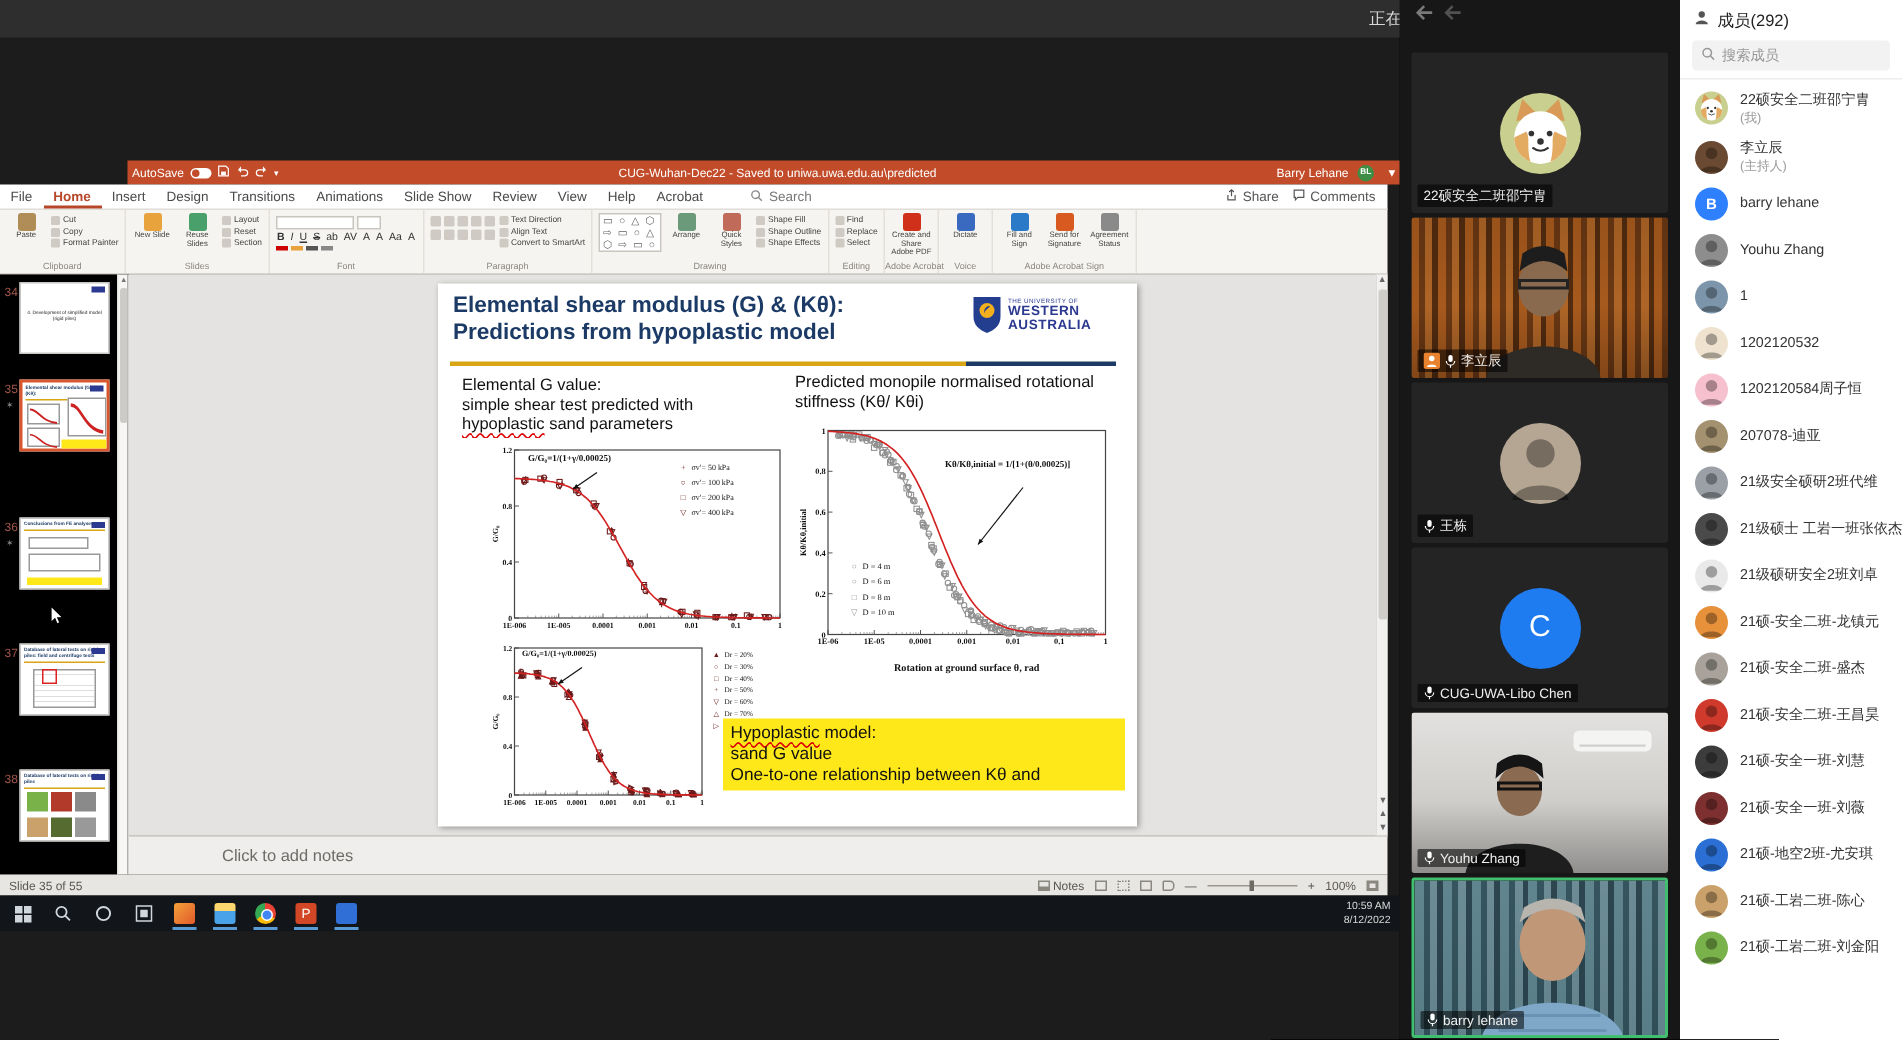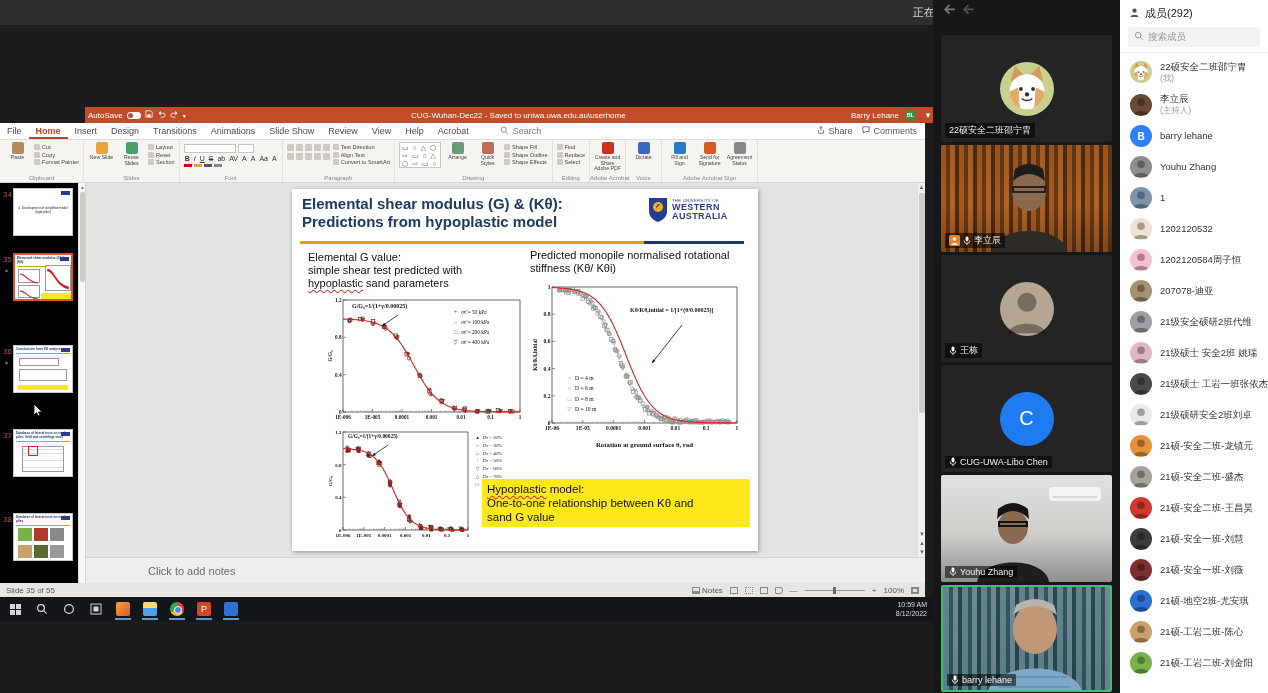--- a/index.html
+++ b/index.html
@@ -179,21 +179,21 @@
             </svg>
         </span>
         <span class="mini-ic">
           <svg width="9" height="8" viewBox="0 0 10 10">
               <path d="M8 4H3a2.5 2.5 0 0 0 0 5h3" fill="none" stroke="#fff" stroke-width="1"></path>
               <path d="M6 1 8.5 4 6 6.5z" fill="#fff"></path>
             </svg>
         </span>
         <span style="font-size:6px;">▾</span>
       </div>
-      <div id="tb-title">CUG-Wuhan-Dec22 - Saved to uniwa.uwa.edu.au\userhome</div>
+      <div id="tb-title">CUG-Wuhan-Dec22 - Saved to uniwa.uwa.edu.au\predicted</div>
       <div class="tb-right">
         <span>Barry Lehane</span>
         <span class="tb-avatar">BL</span>
         <span class="win-btn">▾</span>
         <span class="win-btn">—</span>
         <span class="win-btn">
             <span class="restore-box"></span>
           </span>
         <span class="win-btn">×</span>
       </div>
@@ -1142,22 +1142,22 @@
                 <span>D = 8 m</span>
               </div>
               <div class="row">
                 <span class="mk" style="color: rgb(143, 143, 143);">▽</span>
                 <span>D = 10 m</span>
               </div>
             </div></div>
 
         <div id="hl-box">
           <div><span class="wavy">Hypoplastic</span><span> model:</span></div>
+          <div>sand G value</div>
           <div>One-to-one relationship between Kθ and</div>
-          <div>sand G value</div>
         </div>
       </div>
       <div id="canvas-scroll">
         <div class="arr">▲</div>
           <div class="sthumb"></div>
         <div class="bottom-btns">
             <div class="arr">▼</div>
             <div class="arr">▲</div>
             <div class="arr">▼</div>
           </div>
@@ -1495,136 +1495,125 @@
             <svg viewBox="0 0 40 40">
               <circle cx="20" cy="15" r="7" fill="rgba(0,0,0,0.32)"></circle>
               <path d="M6 38c2-9.5 26-9.5 28 0z" fill="rgba(0,0,0,0.32)"></path>
             </svg>
           </div>
           <div>
             <div class="pname">21级安全硕研2班代维</div>
           </div>
         </div>
         <div class="prow">
-          <div class="pavatar" style="background: rgb(227, 183, 192);">
+          <div class="pavatar" style="background: rgb(74, 74, 74);">
             <svg viewBox="0 0 40 40">
               <circle cx="20" cy="15" r="7" fill="rgba(0,0,0,0.32)"></circle>
               <path d="M6 38c2-9.5 26-9.5 28 0z" fill="rgba(0,0,0,0.32)"></path>
             </svg>
           </div>
           <div>
-            <div class="pname">21级硕士 安全2班 姚瑞</div>
-          </div>
-        </div>
-        <div class="prow">
-          <div class="pavatar" style="background: rgb(74, 74, 74);">
+            <div class="pname">21级硕士 工岩一班张依杰</div>
+          </div>
+        </div>
+        <div class="prow">
+          <div class="pavatar" style="background: rgb(233, 233, 233);">
             <svg viewBox="0 0 40 40">
               <circle cx="20" cy="15" r="7" fill="rgba(0,0,0,0.32)"></circle>
               <path d="M6 38c2-9.5 26-9.5 28 0z" fill="rgba(0,0,0,0.32)"></path>
             </svg>
           </div>
           <div>
-            <div class="pname">21级硕士 工岩一班张依杰</div>
-          </div>
-        </div>
-        <div class="prow">
-          <div class="pavatar" style="background: rgb(233, 233, 233);">
+            <div class="pname">21级硕研安全2班刘卓</div>
+          </div>
+        </div>
+        <div class="prow">
+          <div class="pavatar" style="background: rgb(232, 145, 59);">
             <svg viewBox="0 0 40 40">
               <circle cx="20" cy="15" r="7" fill="rgba(0,0,0,0.32)"></circle>
               <path d="M6 38c2-9.5 26-9.5 28 0z" fill="rgba(0,0,0,0.32)"></path>
             </svg>
           </div>
           <div>
-            <div class="pname">21级硕研安全2班刘卓</div>
-          </div>
-        </div>
-        <div class="prow">
-          <div class="pavatar" style="background: rgb(232, 145, 59);">
+            <div class="pname">21硕-安全二班-龙镇元</div>
+          </div>
+        </div>
+        <div class="prow">
+          <div class="pavatar" style="background: rgb(168, 162, 154);">
             <svg viewBox="0 0 40 40">
               <circle cx="20" cy="15" r="7" fill="rgba(0,0,0,0.32)"></circle>
               <path d="M6 38c2-9.5 26-9.5 28 0z" fill="rgba(0,0,0,0.32)"></path>
             </svg>
           </div>
           <div>
-            <div class="pname">21硕-安全二班-龙镇元</div>
-          </div>
-        </div>
-        <div class="prow">
-          <div class="pavatar" style="background: rgb(168, 162, 154);">
+            <div class="pname">21硕-安全二班-盛杰</div>
+          </div>
+        </div>
+        <div class="prow">
+          <div class="pavatar" style="background: rgb(207, 58, 45);">
             <svg viewBox="0 0 40 40">
               <circle cx="20" cy="15" r="7" fill="rgba(0,0,0,0.32)"></circle>
               <path d="M6 38c2-9.5 26-9.5 28 0z" fill="rgba(0,0,0,0.32)"></path>
             </svg>
           </div>
           <div>
-            <div class="pname">21硕-安全二班-盛杰</div>
-          </div>
-        </div>
-        <div class="prow">
-          <div class="pavatar" style="background: rgb(207, 58, 45);">
+            <div class="pname">21硕-安全二班-王昌昊</div>
+          </div>
+        </div>
+        <div class="prow">
+          <div class="pavatar" style="background: rgb(60, 60, 60);">
             <svg viewBox="0 0 40 40">
               <circle cx="20" cy="15" r="7" fill="rgba(0,0,0,0.32)"></circle>
               <path d="M6 38c2-9.5 26-9.5 28 0z" fill="rgba(0,0,0,0.32)"></path>
             </svg>
           </div>
           <div>
-            <div class="pname">21硕-安全二班-王昌昊</div>
-          </div>
-        </div>
-        <div class="prow">
-          <div class="pavatar" style="background: rgb(60, 60, 60);">
+            <div class="pname">21硕-安全一班-刘慧</div>
+          </div>
+        </div>
+        <div class="prow">
+          <div class="pavatar" style="background: rgb(126, 48, 48);">
             <svg viewBox="0 0 40 40">
               <circle cx="20" cy="15" r="7" fill="rgba(0,0,0,0.32)"></circle>
               <path d="M6 38c2-9.5 26-9.5 28 0z" fill="rgba(0,0,0,0.32)"></path>
             </svg>
           </div>
           <div>
-            <div class="pname">21硕-安全一班-刘慧</div>
-          </div>
-        </div>
-        <div class="prow">
-          <div class="pavatar" style="background: rgb(126, 48, 48);">
+            <div class="pname">21硕-安全一班-刘薇</div>
+          </div>
+        </div>
+        <div class="prow">
+          <div class="pavatar" style="background: rgb(43, 111, 212);">
             <svg viewBox="0 0 40 40">
               <circle cx="20" cy="15" r="7" fill="rgba(0,0,0,0.32)"></circle>
               <path d="M6 38c2-9.5 26-9.5 28 0z" fill="rgba(0,0,0,0.32)"></path>
             </svg>
           </div>
           <div>
-            <div class="pname">21硕-安全一班-刘薇</div>
-          </div>
-        </div>
-        <div class="prow">
-          <div class="pavatar" style="background: rgb(43, 111, 212);">
+            <div class="pname">21硕-地空2班-尤安琪</div>
+          </div>
+        </div>
+        <div class="prow">
+          <div class="pavatar" style="background: rgb(202, 161, 106);">
             <svg viewBox="0 0 40 40">
               <circle cx="20" cy="15" r="7" fill="rgba(0,0,0,0.32)"></circle>
               <path d="M6 38c2-9.5 26-9.5 28 0z" fill="rgba(0,0,0,0.32)"></path>
             </svg>
           </div>
           <div>
-            <div class="pname">21硕-地空2班-尤安琪</div>
-          </div>
-        </div>
-        <div class="prow">
-          <div class="pavatar" style="background: rgb(202, 161, 106);">
+            <div class="pname">21硕-工岩二班-陈心</div>
+          </div>
+        </div>
+        <div class="prow">
+          <div class="pavatar" style="background: rgb(121, 178, 74);">
             <svg viewBox="0 0 40 40">
               <circle cx="20" cy="15" r="7" fill="rgba(0,0,0,0.32)"></circle>
               <path d="M6 38c2-9.5 26-9.5 28 0z" fill="rgba(0,0,0,0.32)"></path>
             </svg>
           </div>
           <div>
-            <div class="pname">21硕-工岩二班-陈心</div>
-          </div>
-        </div>
-        <div class="prow">
-          <div class="pavatar" style="background: rgb(121, 178, 74);">
-            <svg viewBox="0 0 40 40">
-              <circle cx="20" cy="15" r="7" fill="rgba(0,0,0,0.32)"></circle>
-              <path d="M6 38c2-9.5 26-9.5 28 0z" fill="rgba(0,0,0,0.32)"></path>
-            </svg>
-          </div>
-          <div>
             <div class="pname">21硕-工岩二班-刘金阳</div>
           </div>
         </div>
       </div>
   </div>
 
 </div>
 
 </body></html>

